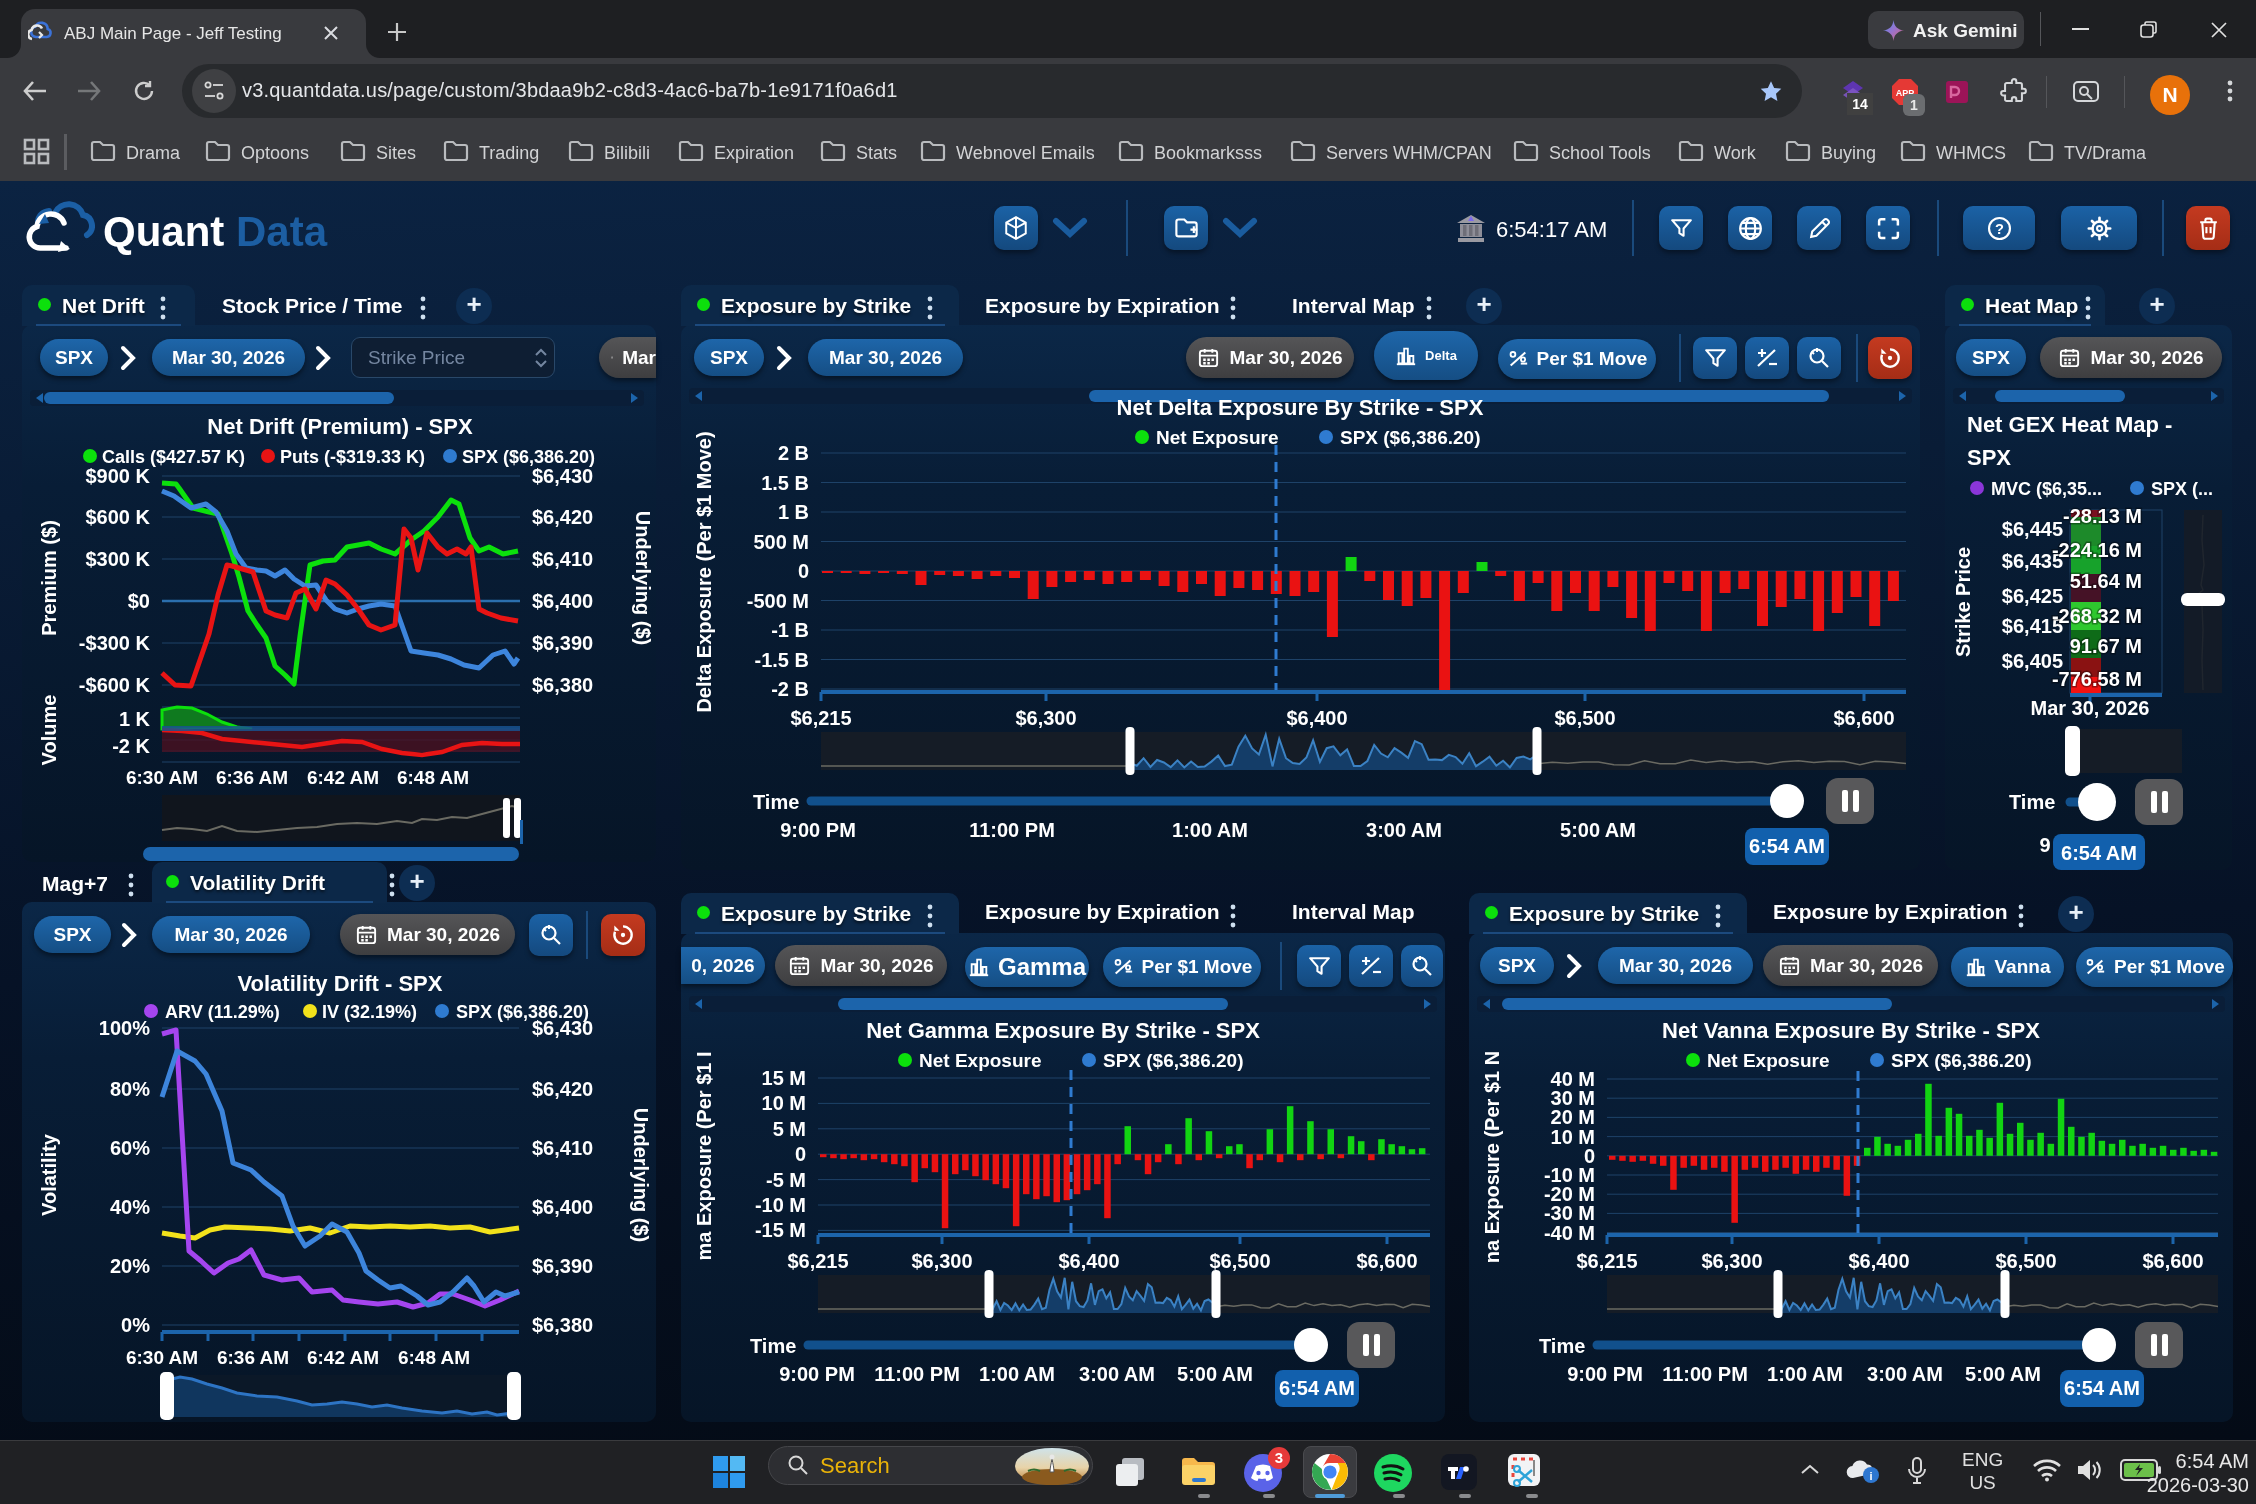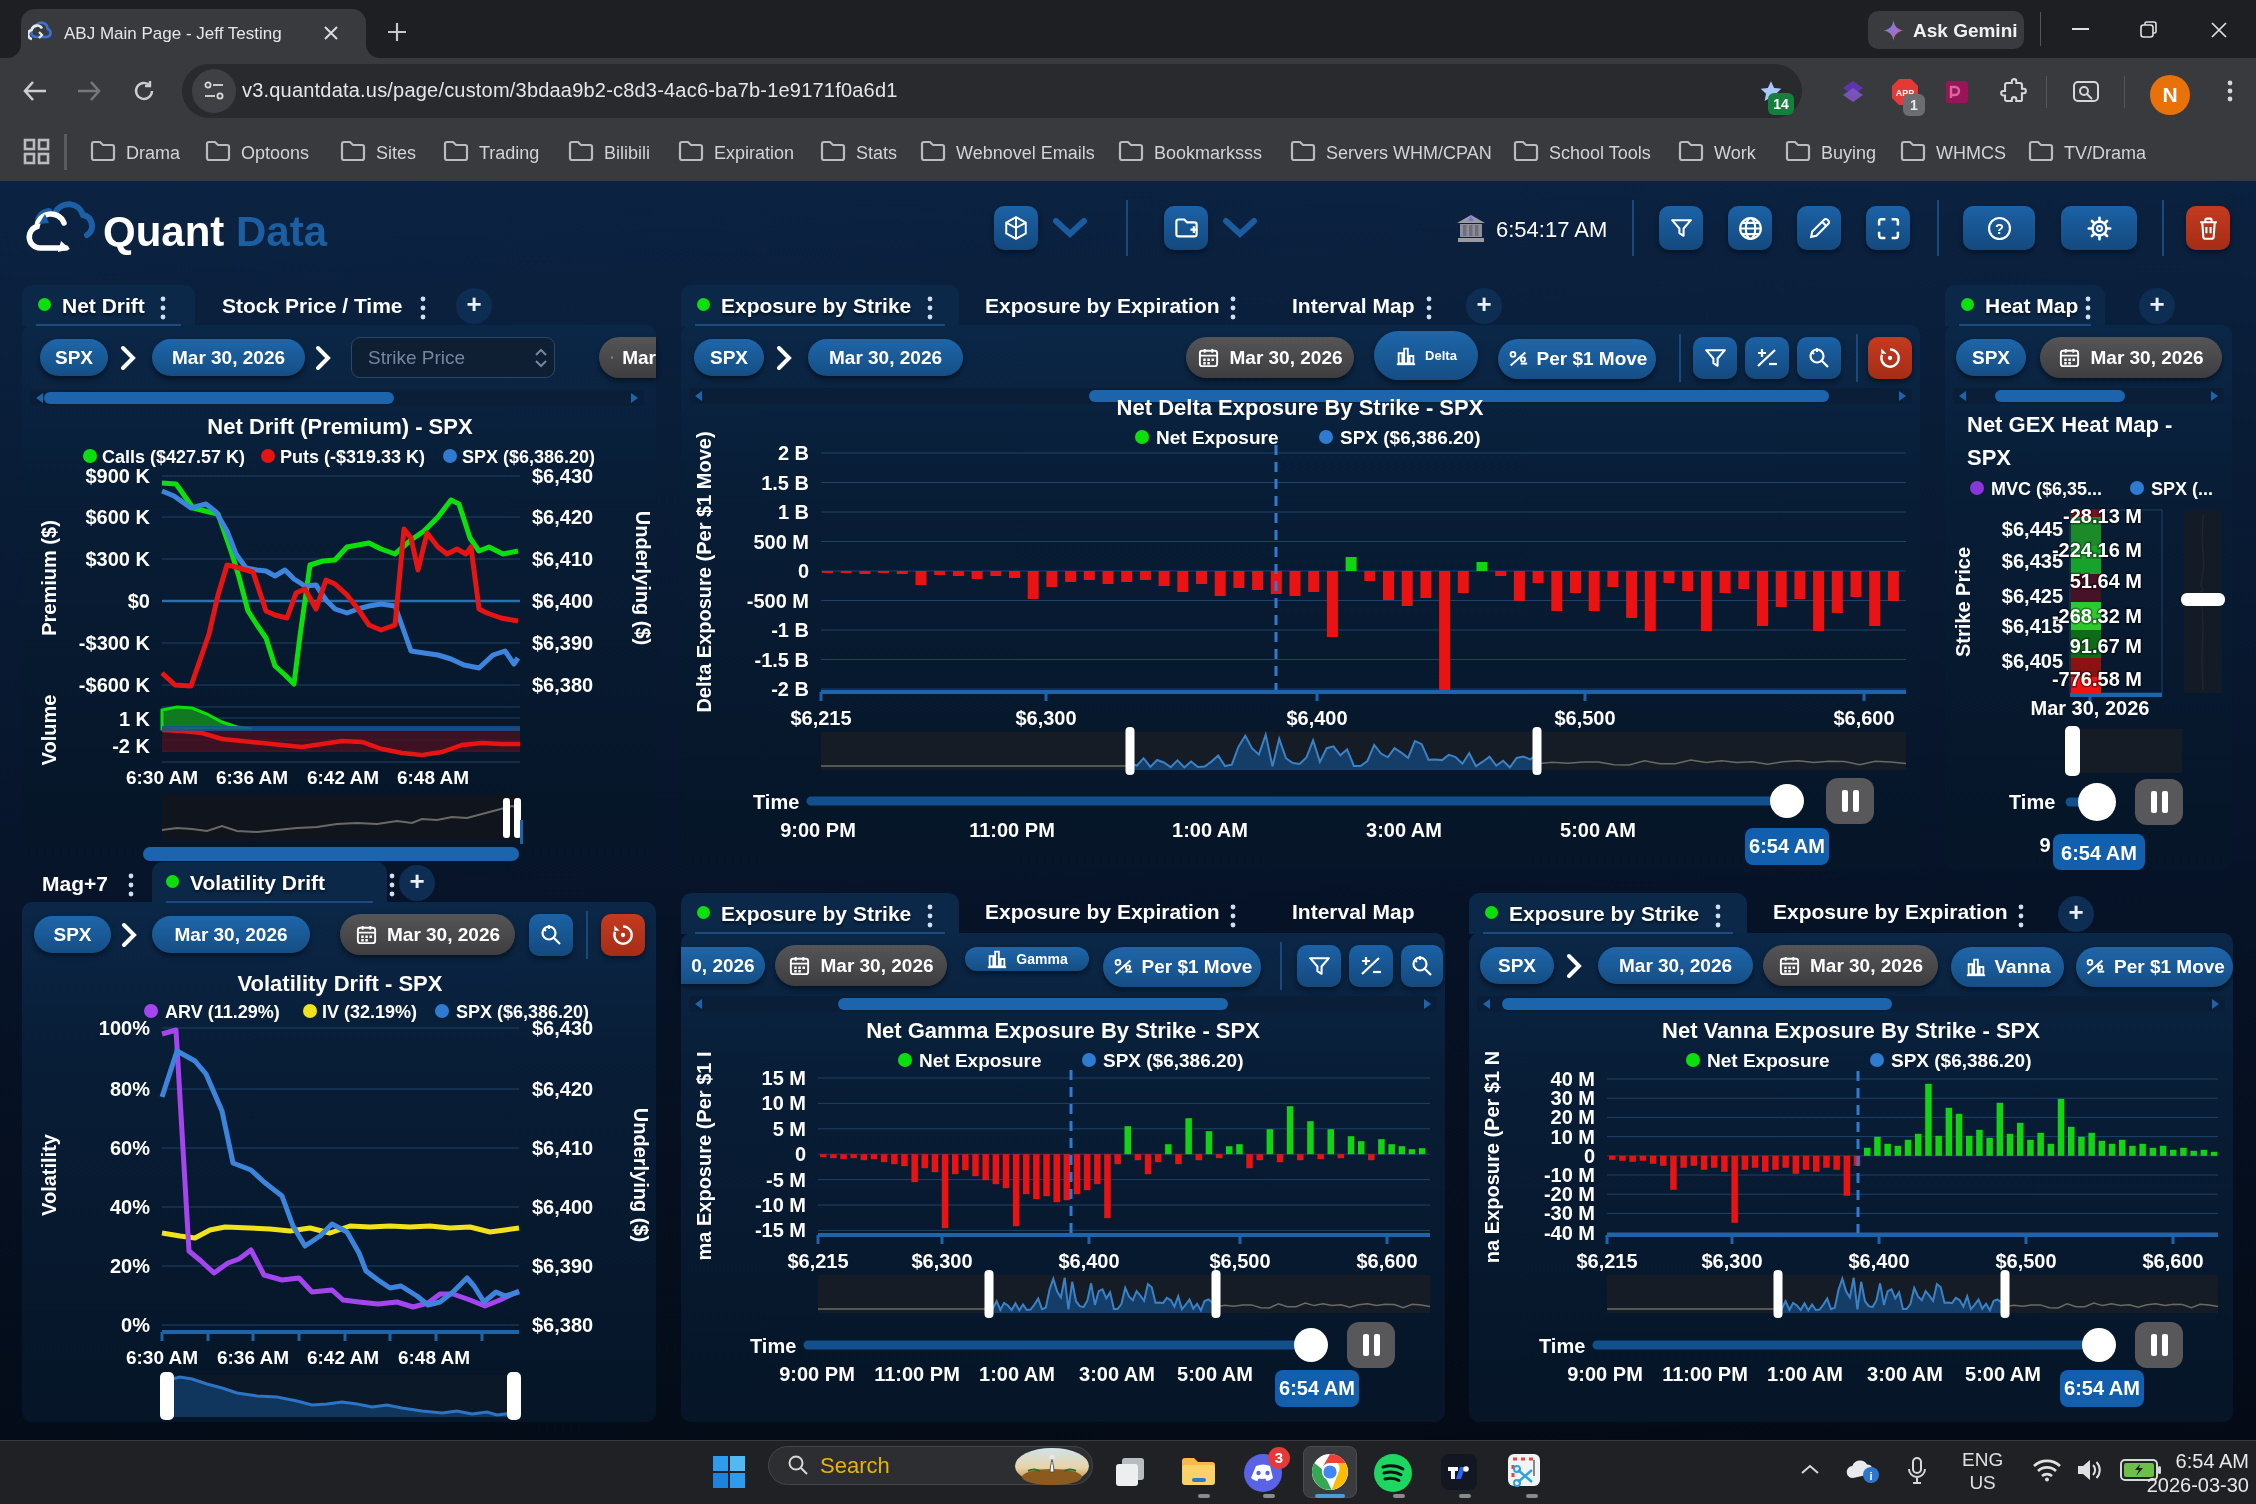--- a/index.html
+++ b/index.html
@@ -68,21 +68,21 @@
     <path d="M2 16h10" stroke="#d8d8d8" stroke-width="1.8"></path>
   </svg>
 <div class="a" style="left:242px;top:79px;color:#e4e6e9;font-size:20px;letter-spacing:.2px">v3.quantdata.us/page/custom/3bdaa9b2-c8d3-4ac6-ba7b-1e9171f0a6d1</div>
 <svg class="a" style="left:1758px;top:79px" width="26" height="26" viewBox="0 0 24 24">
     <path d="M12 2l2.9 6.2 6.6.8-4.9 4.6 1.3 6.6L12 16.9 6.1 20.2l1.3-6.6L2.5 9l6.6-.8z" fill="#a8c7fa"></path>
   </svg>
 <svg class="a" style="left:1838px;top:78px" width="30" height="30" viewBox="0 0 30 30">
     <path d="M15 3l10 7-10 7-10-7z" fill="#5e35b1"></path>
     <path d="M15 10l10 7-10 7-10-7z" fill="#7e57c2" opacity=".9"></path>
   </svg>
-<div class="a" style="left:1768px;top:93px;width:26px;height:22px;background:#15803d;border-radius:6px;color:#fff;font-size:14px;font-weight:bold;text-align:center;line-height:22px">14</div>
+<div class="a" style="left:1847px;top:93px;width:26px;height:22px;background:#404040;border-radius:0;color:#fff;font-size:14px;font-weight:bold;text-align:center;line-height:22px">14</div>
 <svg class="a" style="left:1890px;top:77px" width="30" height="30" viewBox="0 0 30 30">
     <path d="M9 2h12l7 7v12l-7 7H9l-7-7V9z" fill="#e53935"></path>
     <text x="15" y="19" font-size="9" font-weight="bold" fill="#fff" text-anchor="middle">APP</text>
   </svg>
 <div class="a" style="left:1903px;top:94px;width:22px;height:22px;background:#6b6d70;border-radius:6px;color:#e8e8e8;font-size:14px;font-weight:bold;text-align:center;line-height:22px">1</div>
 <svg class="a" style="left:1944px;top:79px" width="26" height="26" viewBox="0 0 26 26">
     <rect x="2" y="2" width="22" height="22" rx="3" fill="#9c1458"></rect>
     <path d="M7 19V8h4a4 4 0 0 1 0 8H7" fill="none" stroke="#d8679f" stroke-width="2.4"></path>
   </svg>
 <svg class="a" style="left:2000px;top:78px" width="27" height="27" viewBox="0 0 24 24">
@@ -725,21 +725,21 @@
     <circle cx="3" cy="13" r="2.4" fill="#cfe0f0"></circle>
     <circle cx="3" cy="22" r="2.4" fill="#cfe0f0"></circle>
   </svg>
 <div class="a wt" style="left:1292px;top:900px;font-size:21px">Interval Map</div>
 <div class="pill" style="left:681px;top:947px;width:84px;height:37px;font-size:19px;border-radius:0 999px 999px 0">0, 2026</div>
 <div class="gpill" style="left:775px;top:945px;width:172px;height:41px;font-size:19px"><svg width="23" height="23" viewBox="0 0 24 24">
       <rect x="3" y="5" width="18" height="16" rx="2.5" fill="none" stroke="#fff" stroke-width="2"></rect>
       <path d="M3 10h18M8 3v4M16 3v4" stroke="#fff" stroke-width="2"></path>
       <path d="M6.5 13h2.6v2.6H6.5zM10.8 13h2.6v2.6h-2.6zM15.1 13h2.6v2.6h-2.6zM6.5 16.8h2.6v2.6H6.5zM10.8 16.8h2.6v2.6h-2.6z" fill="#fff"></path>
     </svg>Mar 30, 2026</div>
-<div class="pill" style="left:965px;top:947px;width:124px;height:24px;font-size:14px"><svg width="22" height="22" viewBox="0 0 24 24">
+<div class="pill" style="left:965px;top:947px;width:124px;height:40px;font-size:24px"><svg width="22" height="22" viewBox="0 0 24 24">
       <path d="M4 20V9h4v11zM10 20V4h4v16zM16 20v-8h4v8z" fill="none" stroke="#fff" stroke-width="2"></path>
       <path d="M2 21h20" stroke="#fff" stroke-width="2"></path>
     </svg>Gamma</div>
 <div class="pill" style="left:1103px;top:947px;width:158px;height:40px;font-size:19px"><svg width="22" height="22" viewBox="0 0 24 24">
       <circle cx="6.5" cy="7" r="2.6" fill="none" stroke="#fff" stroke-width="2"></circle>
       <path d="M4 19L20 5" stroke="#fff" stroke-width="2.2"></path>
       <path d="M15 17h7" stroke="#fff" stroke-width="2.2"></path>
       <circle cx="17.5" cy="12.5" r="2.3" fill="none" stroke="#fff" stroke-width="2"></circle>
     </svg>Per $1 Move</div>
 <div class="a" style="left:1280px;top:942px;width:2px;height:48px;background:#1a4a7c"></div>

